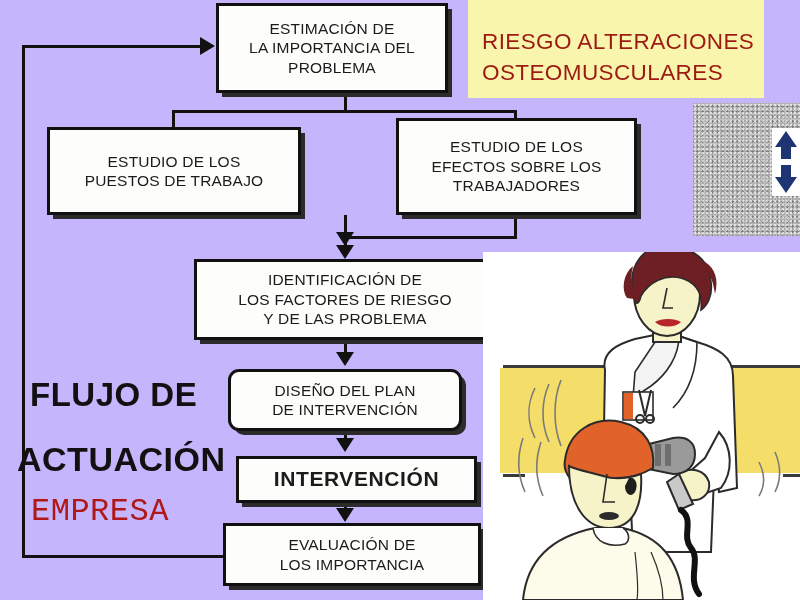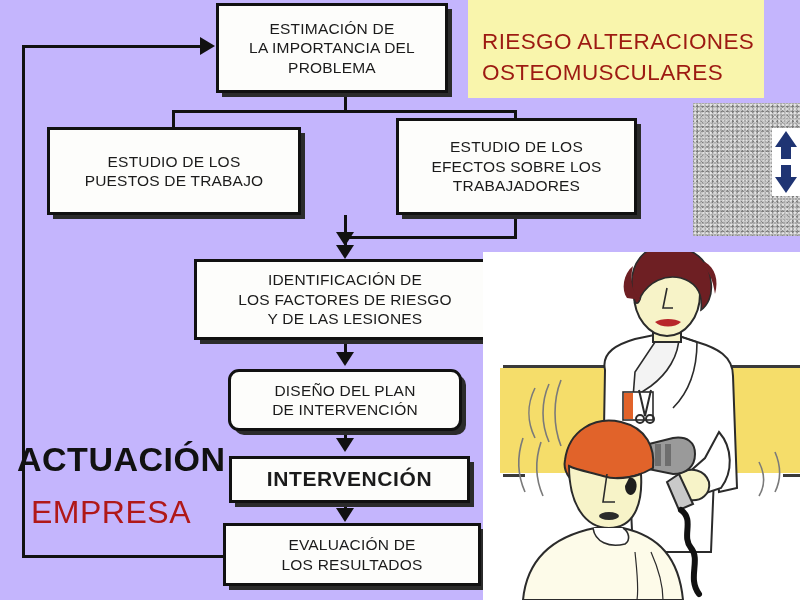--- a/index.html
+++ b/index.html
@@ -45,21 +45,21 @@
     font-weight: bold;
     font-size: 21px;
     letter-spacing: 0.6px;
   }
 
   #node-estimacion { left: 216px; top: 3px;   width: 232px; height: 90px; }
   #node-puestos    { left: 47px;  top: 127px; width: 254px; height: 88px; }
   #node-efectos    { left: 396px; top: 118px; width: 241px; height: 97px; }
   #node-identif    { left: 194px; top: 259px; width: 302px; height: 81px; }
   #node-diseno     { left: 228px; top: 369px; width: 234px; height: 62px; border-radius: 11px; }
-  #node-intervenc  { left: 229px; top: 456px; width: 241px; height: 47px; }
+  #node-intervenc  { left: 236px; top: 456px; width: 241px; height: 47px; }
   #node-evaluacion { left: 223px; top: 523px; width: 258px; height: 63px; }
 
   
   .line {
     position: absolute;
     background: #111;
     z-index: 2;
   }
   .vline { width: 3px; }
   .hline { height: 3px; }
@@ -95,20 +95,21 @@
   }
   #cap-actuacion {
     left: 17px; top: 442px;
     font-size: 34px; font-weight: bold; color: #111;
     letter-spacing: 0.5px;
   }
   #cap-empresa {
     left: 31px; top: 496px;
     font-size: 32px; color: #b01818;
     letter-spacing: 0.5px;
+    font-family: Liberation Mono, monospace;
   }
 
   
   #title-banner {
     position: absolute;
     left: 468px; top: 0px;
     width: 296px; height: 98px;
     background: #f9f5ac;
     z-index: 6;
   }
@@ -203,37 +204,38 @@
 
   <div class="node" id="node-efectos">
     <span class="txt">ESTUDIO DE LOS
 EFECTOS SOBRE LOS
 TRABAJADORES</span>
   </div>
 
   <div class="node" id="node-identif">
     <span class="txt">IDENTIFICACIÓN DE
 LOS FACTORES DE RIESGO
-Y DE LAS LESIONES</span>
+Y DE LAS PROBLEMA</span>
   </div>
 
   <div class="node" id="node-diseno">
     <span class="txt">DISEÑO DEL PLAN
 DE INTERVENCIÓN</span>
   </div>
 
   <div class="node strong" id="node-intervenc">
     <span class="txt">INTERVENCIÓN</span>
   </div>
 
   <div class="node" id="node-evaluacion">
     <span class="txt">EVALUACIÓN DE
-LOS RESULTADOS</span>
-  </div>
-
+LOS IMPORTANCIA</span>
+  </div>
+
+  <div class="caption" id="cap-flujo">FLUJO DE</div>
   <div class="caption" id="cap-actuacion">ACTUACIÓN</div>
   <div class="caption" id="cap-empresa">EMPRESA</div>
 
   <div id="title-banner">
     <div class="tline" id="title-line-1">RIESGO ALTERACIONES</div>
     <div class="tline" id="title-line-2">OSTEOMUSCULARES</div>
   </div>
 
   <div id="gray-swatch"></div>
   <div id="arrow-badge">

